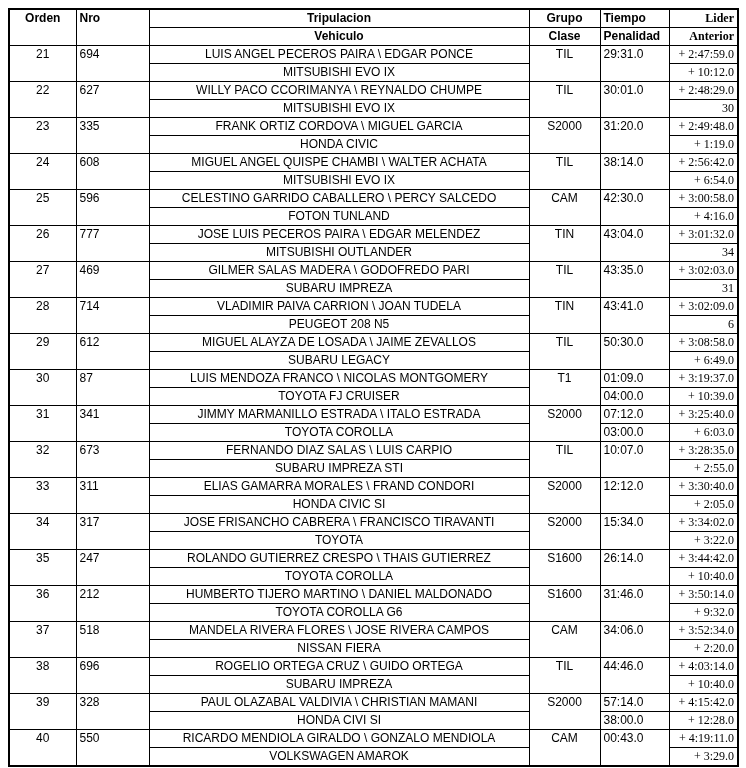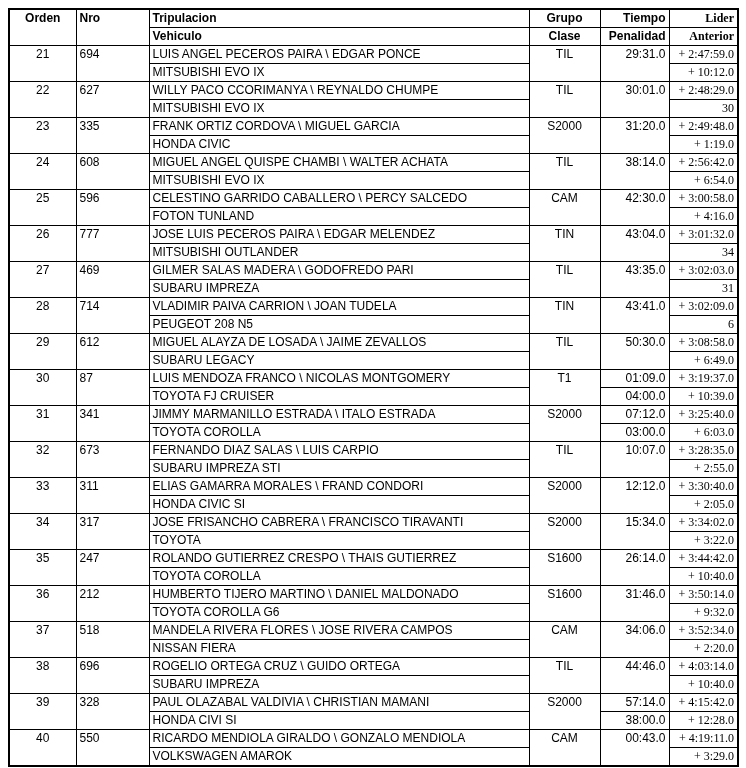--- a/index.html
+++ b/index.html
@@ -30,23 +30,23 @@
     line-height: 17px;
     vertical-align: top;
     white-space: nowrap;
     overflow: hidden;
     background: #ffffff;
   }
   tr.r { height: 18px; }
   .bold { font-weight: bold; }
   .c-orden  { text-align: center; }
   .c-nro    { text-align: left; margin-left: 44px; }
-  .c-trip   { text-align: left; }
+  .c-trip   { text-align: center; }
   .c-grupo  { text-align: center; }
-  .c-tiempo { text-align: right; }
+  .c-tiempo { }
   .c-lider  { text-align: right; font-family: Liberation Serif, serif; }
 </style>
 </head>
 <body>
 
 <div class="page">
   <table class="results">
     <colgroup>
       <col style="width:67px">
       <col style="width:73px">

